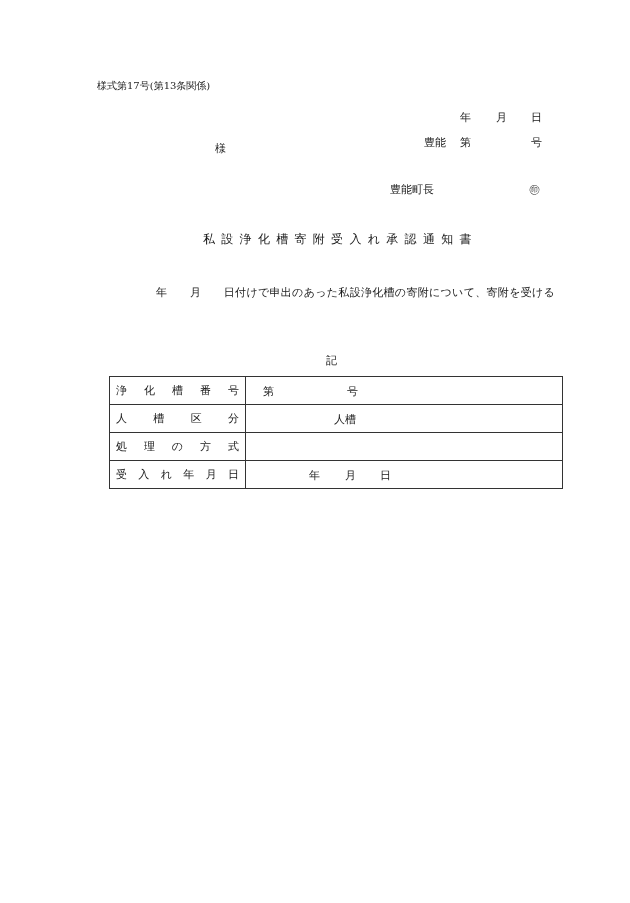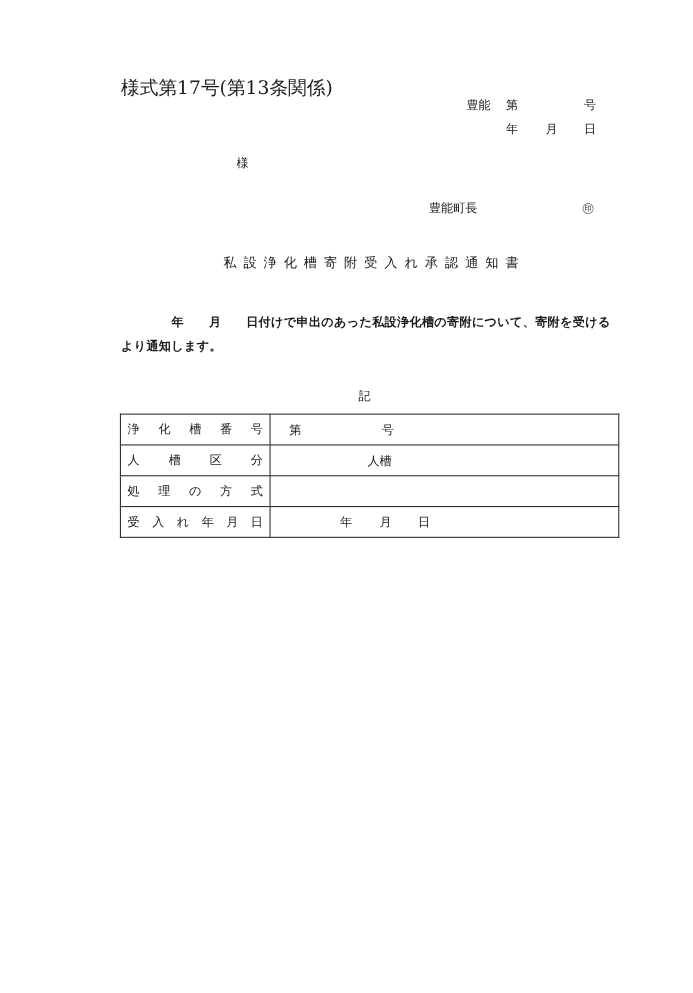--- a/index.html
+++ b/index.html
@@ -2,32 +2,32 @@
 <html><head>
   <meta charset="utf-8">
   <style>
     html, body { margin: 0; padding: 0; background: #ffffff; }
     body {
       width: 630px; height: 903px; position: relative; overflow: hidden;
       font-family: "DejaVu Serif", "Liberation Serif", serif;
       color: #1a1a1a; font-size: 11px;
     }
     .abs { position: absolute; white-space: nowrap; }
-    .form-number { left: 97px; top: 68px; font-size: 17px; margin-left: 13px; }
+    .form-number { left: 97px; top: 79px; font-size: 10px; }
     .issue-no { top: 88px; left: 424px; width: 120px; }
-    .issue-no span { position: absolute; }
+    .issue-no span { position: absolute; margin-top: 47px; }
     .issue-date { top: 110px; left: 460px; width: 90px; }
     .issue-date span { position: absolute; }
     .addressee { left: 215px; top: 141px; }
     .issuer { left: 390px; top: 182px; }
     .seal { left: 529px; top: 182px; font-size: 11px; }
     .title { left: 203px; top: 231px; letter-spacing: 6.3px; font-size: 12px; }
     .body-text {
       position: absolute; left: 110px; top: 282px; width: 460px;
-      line-height: 22px; font-size: 11px; letter-spacing: 0.3px; font-weight: bold;
+      line-height: 22px; font-size: 11px; letter-spacing: 0.3px;
     }
     .body-text .line { display: block; white-space: nowrap; }
     .ki { left: 326px; top: 353px; }
     table.details {
       position: absolute; left: 109px; top: 376px;
       border-collapse: collapse; width: 454px;
     }
     table.details td {
       border: 1px solid #333; height: 27px; padding: 0; font-size: 11px;
     }
@@ -54,21 +54,20 @@
 </div>
 
 <div class="abs addressee">様</div>
 <div class="abs issuer">豊能町長</div>
 <div class="abs seal">㊞</div>
 
 <div class="abs title">私設浄化槽寄附受入れ承認通知書</div>
 
 <div class="body-text">
   <span class="line" style="padding-left:46px">年　　月　　日付けで申出のあった私設浄化槽の寄附について、寄附を受ける</span>
-  <span class="line">より通知します。</span>
 </div>
 
 <div class="abs ki">記</div>
 
 <table class="details">
   <tbody>
       <tr>
     <td class="label">
       <div class="spread">
         <span>浄</span>

